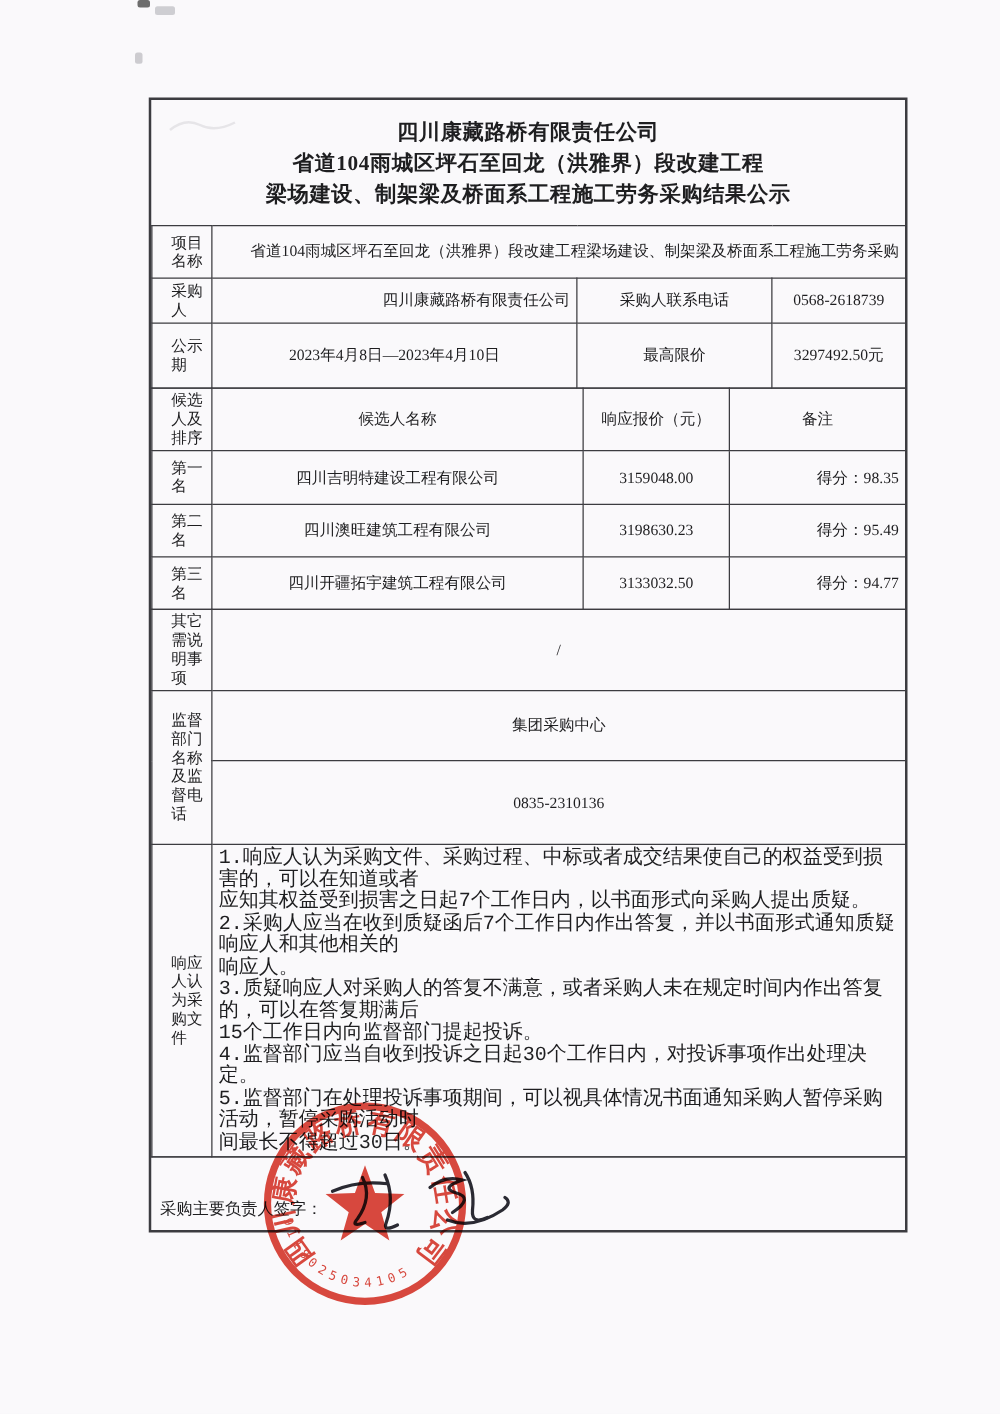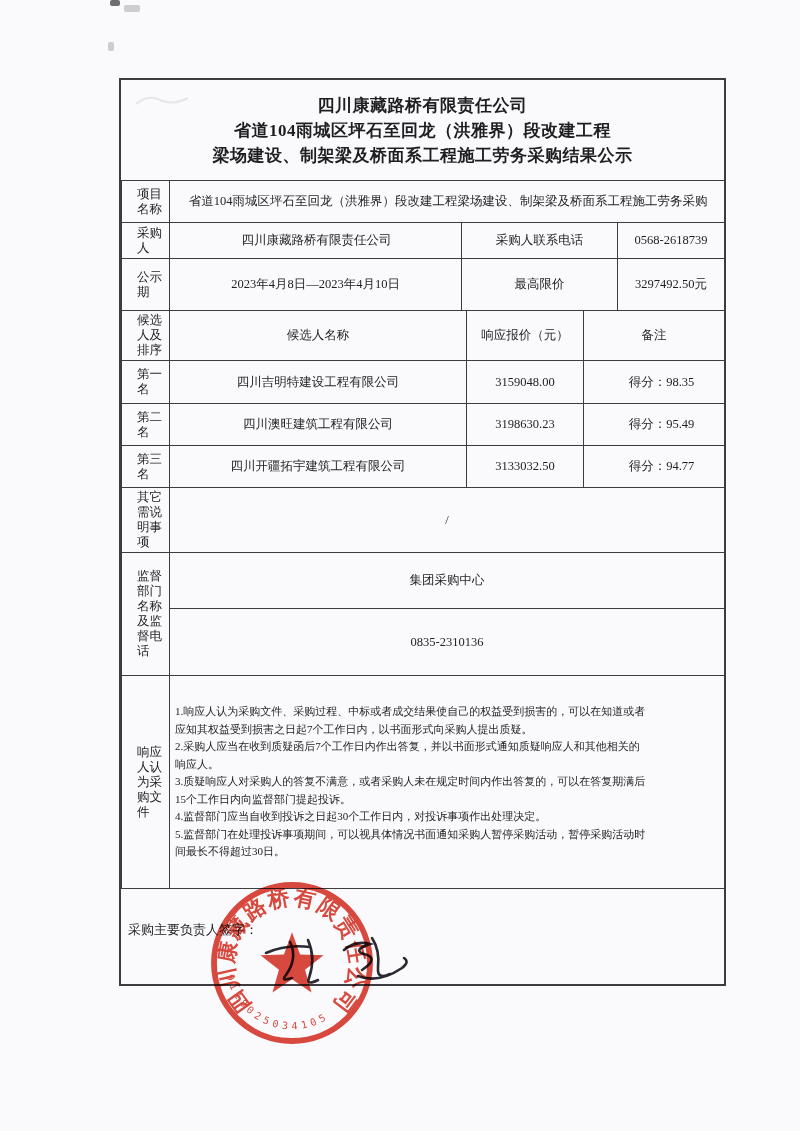--- a/index.html
+++ b/index.html
@@ -34,25 +34,26 @@
   table.t:first-of-type{margin-top:0;}
   .t th,.t td{
     border:1px solid #3c3c40;box-sizing:border-box;
     padding:2px 5px;font-weight:normal;vertical-align:middle;
     overflow:hidden;
   }
   .t th.lab{
     text-align:left;word-break:break-all;line-height:15px;padding:2px 4px 2px 15px;
   }
   td.c{text-align:center;}
-  td.l{text-align:center;padding-left:7px;}
+  td.l{text-align:right;padding-left:7px;}
   .notice-cell{padding:6px 8px 6px 9px;}
   .notice-item{
-    white-space:pre-wrap;text-align:left;font-size:11px;line-height:17.5px;
+    white-space:pre-wrap;text-align:left;font-size:16px;line-height:17.5px;
     word-break:break-all;
+    font-family:Liberation Mono, monospace;
   }
   .sig-row{
     height:82px;border-top:1px solid #3c3c40;box-sizing:border-box;
     display:flex;align-items:center;padding-left:7px;font-size:13px;
     margin-top:-1px;
   }
   .stamp{
     position:absolute;left:209px;top:880px;width:166px;height:166px;
     mix-blend-mode:multiply;opacity:.92;
   }

